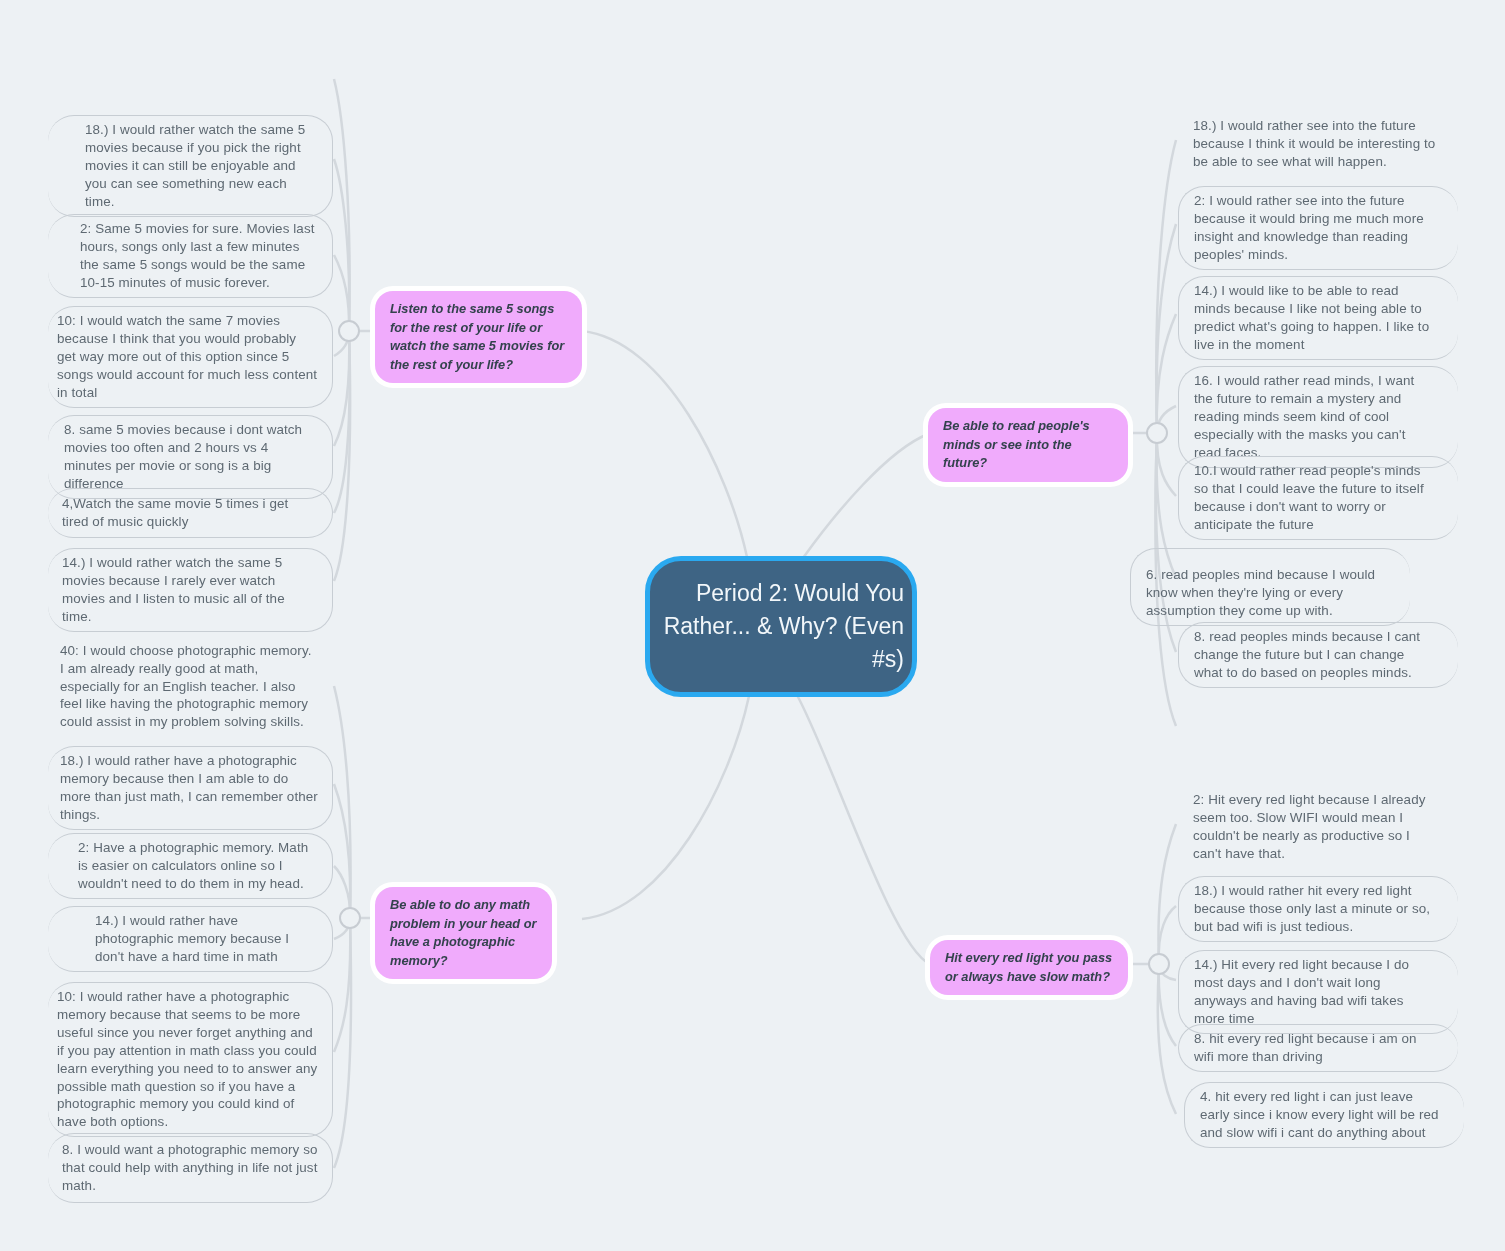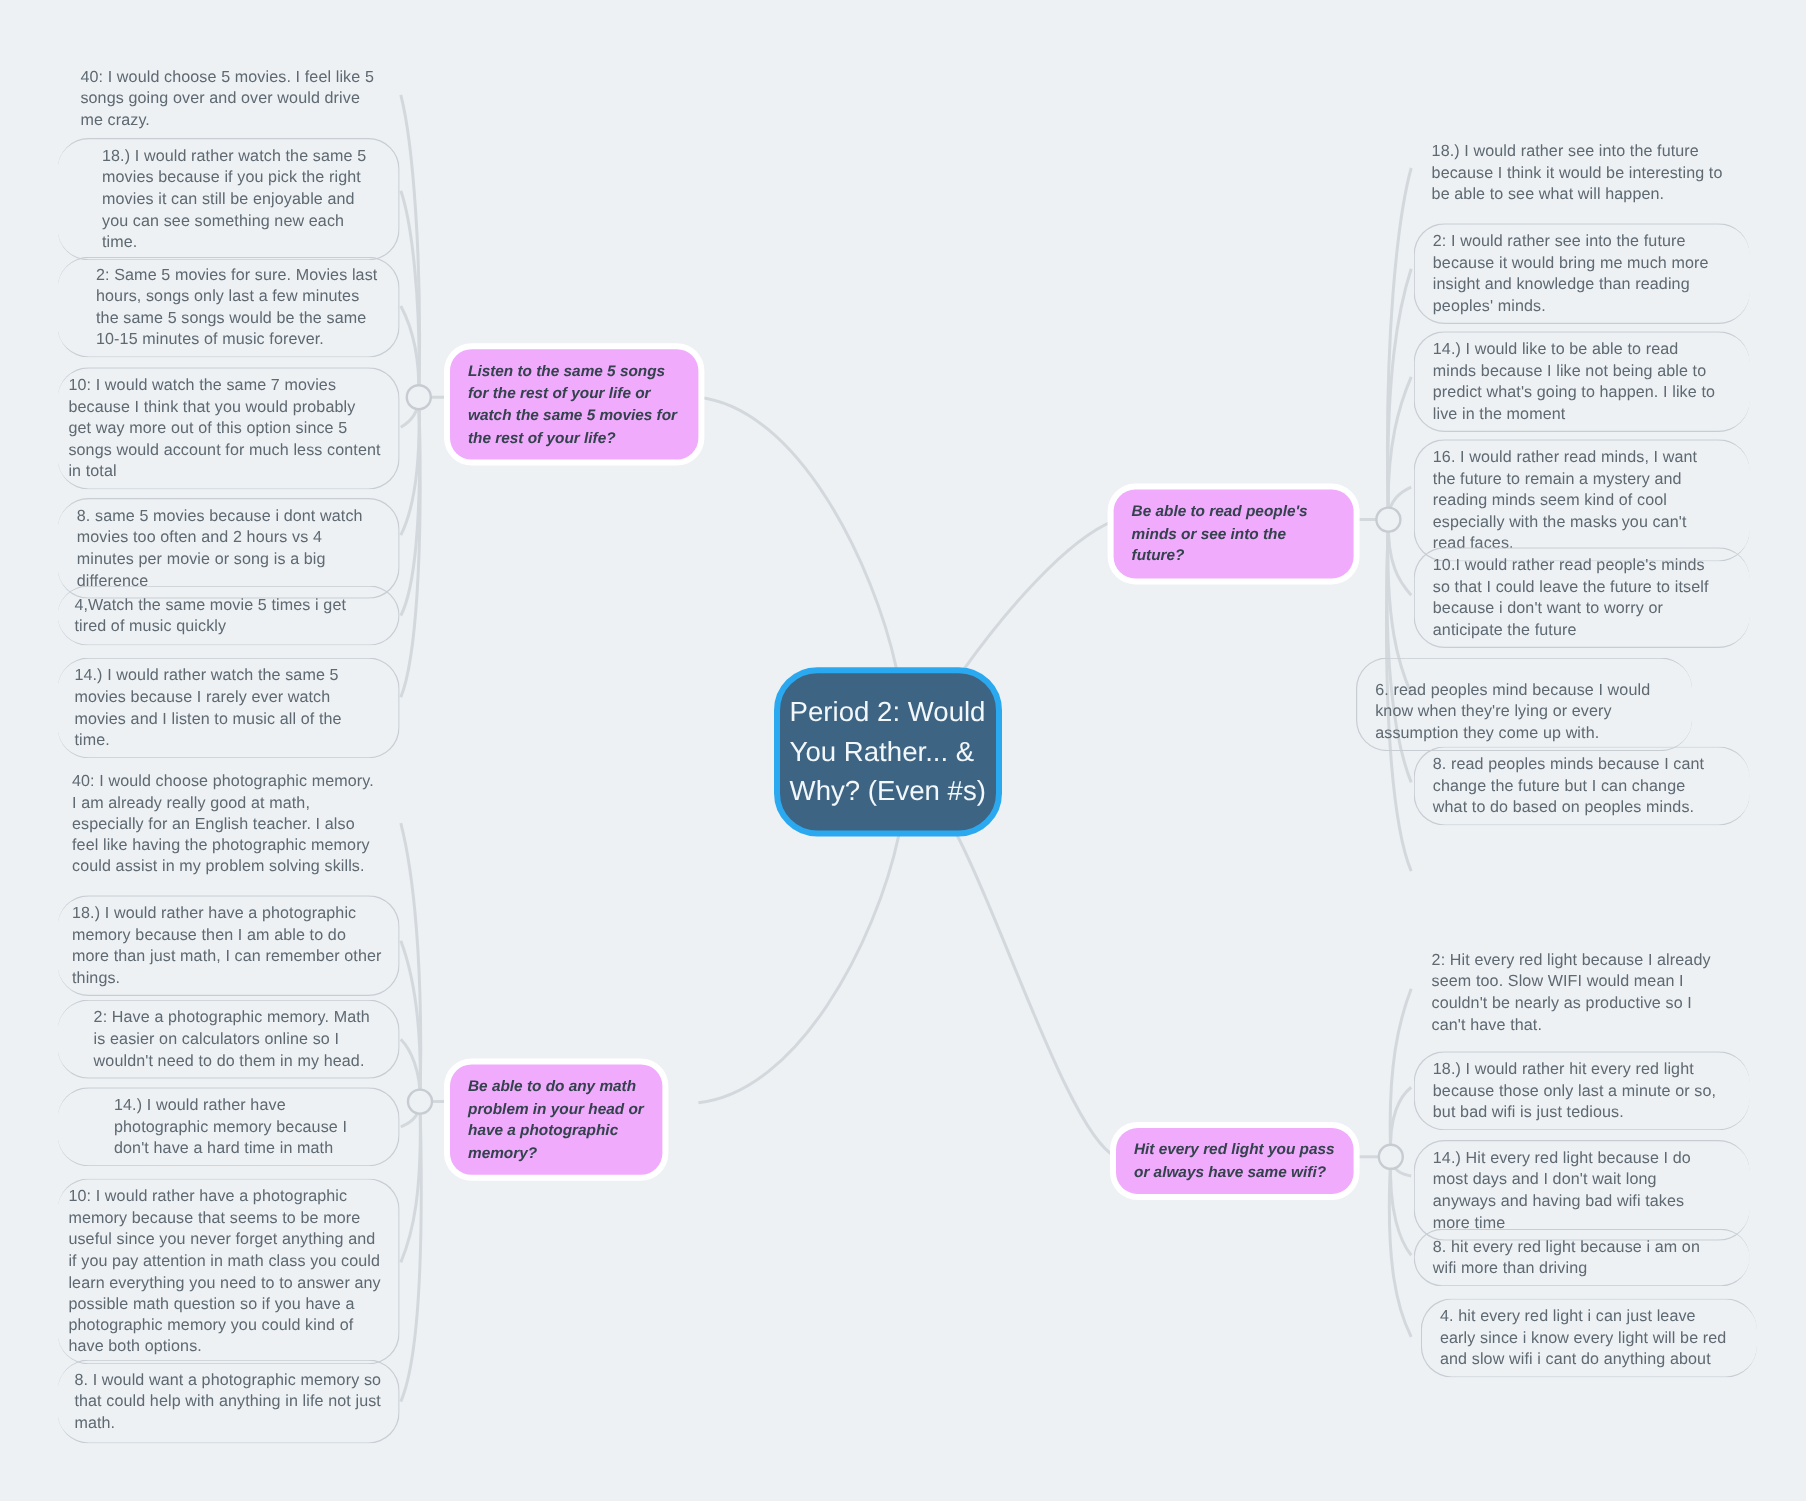--- a/index.html
+++ b/index.html
@@ -19,23 +19,23 @@
   .branch{
     position:absolute;box-sizing:border-box;
     background:#f0abfc;border-radius:18px;box-shadow:0 0 0 5px #ffffff;
     color:#33424d;font-weight:bold;font-style:italic;
     font-size:12.8px;line-height:18.6px;
     display:flex;flex-direction:column;justify-content:center;
     padding:9px 15px;
   }
 
   .center-node{
-    position:absolute;left:645px;top:556px;width:190px;height:141px;box-sizing:border-box;
+    position:absolute;left:645px;top:556px;width:272px;height:141px;box-sizing:border-box;
     background:#3e6484;border:5px solid #2aa9f0;border-radius:36px;
-    color:#f2f7fa;font-size:23px;line-height:33px;text-align:left;
+    color:#f2f7fa;font-size:23px;line-height:33px;text-align:right;
     display:flex;flex-direction:column;justify-content:center;padding:0 8px;
   }
 </style>
 </head>
 <body>
 
 <div class="canvas">
 
   <svg class="wires" viewBox="0 0 1505 1251" fill="none" stroke="#d3d8dd" stroke-width="2.5">
 
@@ -80,21 +80,20 @@
     <path d="M1159,964 C1154,1055 1165,1092 1176,1114"></path>
 
     <g fill="#edf1f4" stroke="#c7ccd2" stroke-width="2">
       <circle cx="349" cy="331" r="10"></circle>
       <circle cx="1157" cy="433" r="10"></circle>
       <circle cx="350" cy="918" r="10"></circle>
       <circle cx="1159" cy="964" r="10"></circle>
     </g>
   </svg>
 
-  <div class="leaf" style="left:48px;top:50px;width:285px;min-height:58px;padding:5px 14px 5px 19px">40: I would choose 5 movies. I feel like 5 songs going over and over would drive me crazy.</div>
   <div class="leaf bordered open-l" style="left:48px;top:115px;width:285px;min-height:88px;padding:5px 14px 5px 37px">18.) I would rather watch the same 5 movies because if you pick the right movies it can still be enjoyable and you can see something new each time.</div>
   <div class="leaf bordered open-l" style="left:48px;top:214px;width:285px;min-height:82px;padding:5px 14px 5px 32px">2: Same 5 movies for sure. Movies last hours, songs only last a few minutes the same 5 songs would be the same 10-15 minutes of music forever.</div>
   <div class="leaf bordered open-l" style="left:48px;top:306px;width:285px;min-height:100px;padding:5px 14px 5px 9px">10: I would watch the same 7 movies because I think that you would probably get way more out of this option since 5 songs would account for much less content in total</div>
   <div class="leaf bordered open-l" style="left:48px;top:415px;width:285px;min-height:62px;padding:5px 14px 5px 16px">8. same 5 movies because i dont watch movies too often and 2 hours vs 4 minutes per movie or song is a big difference</div>
   <div class="leaf bordered open-l" style="left:48px;top:488px;width:285px;min-height:50px;padding:5px 14px 5px 14px">4,Watch the same movie 5 times i get tired of music quickly</div>
   <div class="leaf bordered open-l" style="left:48px;top:548px;width:285px;min-height:66px;padding:5px 14px 5px 14px">14.) I would rather watch the same 5 movies because I rarely ever watch movies and I listen to music all of the time.</div>
 
   <div class="branch" style="left:375px;top:291px;width:207px;min-height:81px">Listen to the same 5 songs for the rest of your life or watch the same 5 movies for the rest of your life?</div>
 
   <div class="leaf" style="left:1178px;top:112px;width:280px;min-height:56px;padding:5px 22px 5px 15px">18.) I would rather see into the future because I think it would be interesting to be able to see what will happen.</div>
@@ -115,17 +114,17 @@
   <div class="leaf bordered open-l" style="left:48px;top:1133px;width:285px;min-height:70px;padding:5px 14px 5px 14px">8. I would want a photographic memory so that could help with anything in life not just math.</div>
 
   <div class="branch" style="left:375px;top:887px;width:177px;min-height:64px">Be able to do any math problem in your head or have a photographic memory?</div>
 
   <div class="leaf" style="left:1178px;top:786px;width:280px;min-height:76px;padding:5px 22px 5px 15px">2: Hit every red light because I already seem too. Slow WIFI would mean I couldn't be nearly as productive so I can't have that.</div>
   <div class="leaf bordered open-r" style="left:1178px;top:876px;width:280px;min-height:60px;padding:5px 22px 5px 15px">18.) I would rather hit every red light because those only last a minute or so, but bad wifi is just tedious.</div>
   <div class="leaf bordered open-r" style="left:1178px;top:950px;width:280px;min-height:60px;padding:5px 22px 5px 15px">14.) Hit every red light because I do most days and I don't wait long anyways and having bad wifi takes more time</div>
   <div class="leaf bordered open-r" style="left:1178px;top:1024px;width:280px;min-height:44px;padding:5px 22px 5px 15px">8. hit every red light because i am on wifi more than driving</div>
   <div class="leaf bordered open-r" style="left:1184px;top:1082px;width:280px;min-height:64px;padding:5px 22px 5px 15px">4. hit every red light i can just leave early since i know every light will be red and slow wifi i cant do anything about</div>
 
-  <div class="branch" style="left:930px;top:940px;width:198px;min-height:52px">Hit every red light you pass or always have same wifi?</div>
+  <div class="branch" style="left:930px;top:940px;width:198px;min-height:52px">Hit every red light you pass or always have slow math?</div>
 
   <div class="center-node">Period 2: Would You Rather... &amp; Why? (Even #s)</div>
 
 </div>
 
 </body></html>

